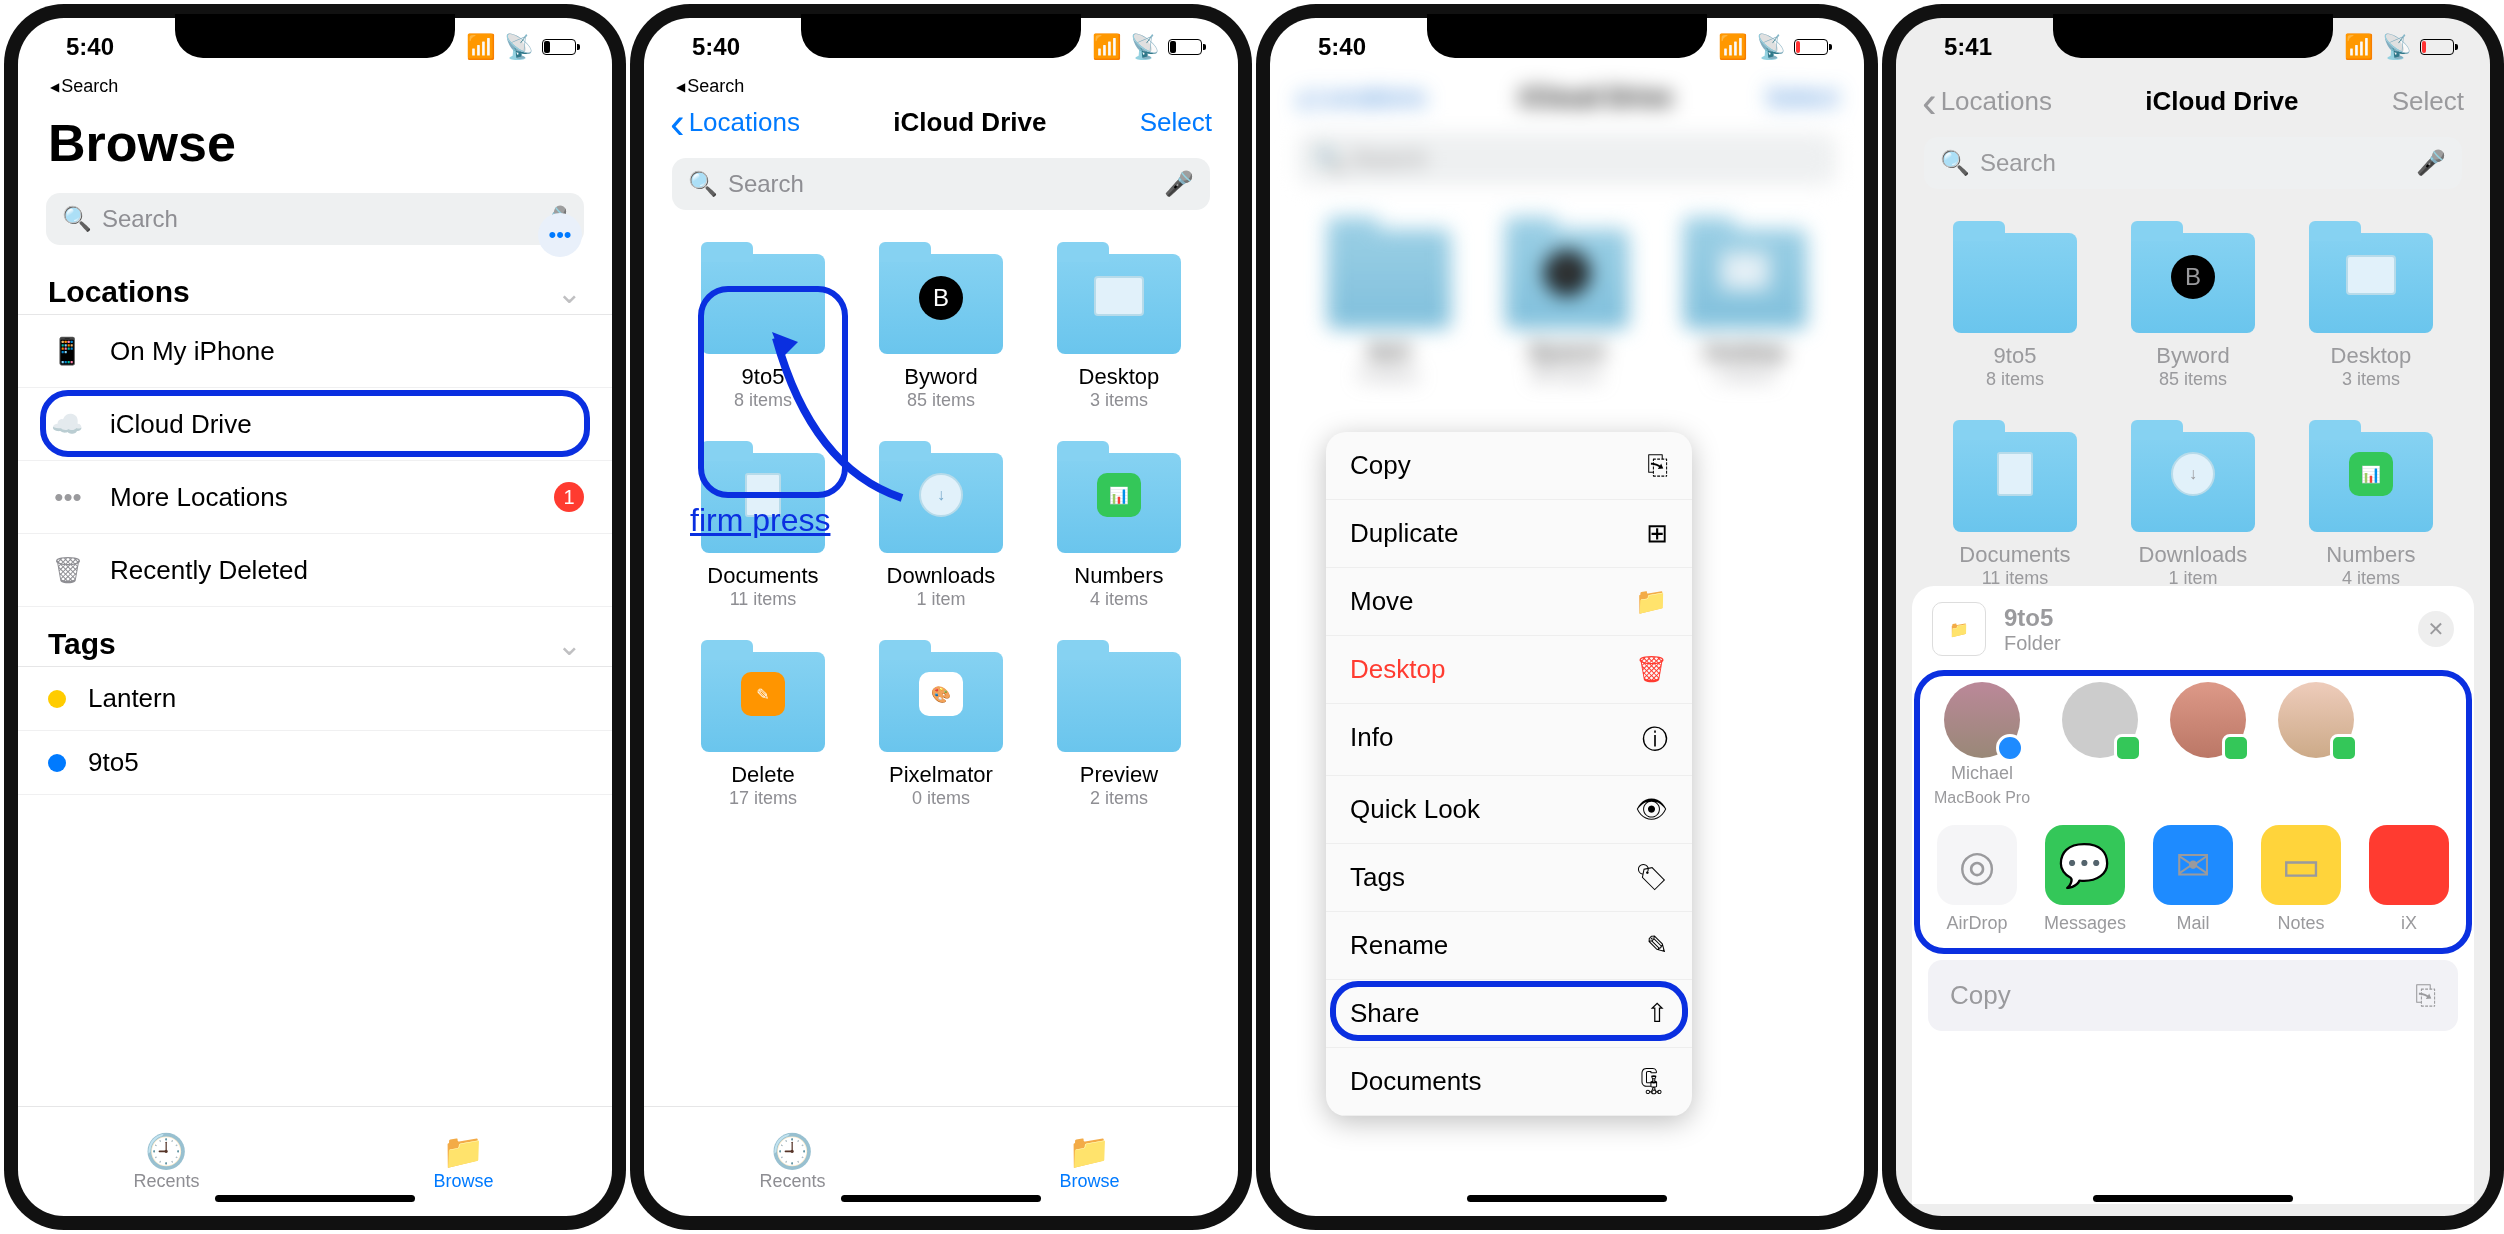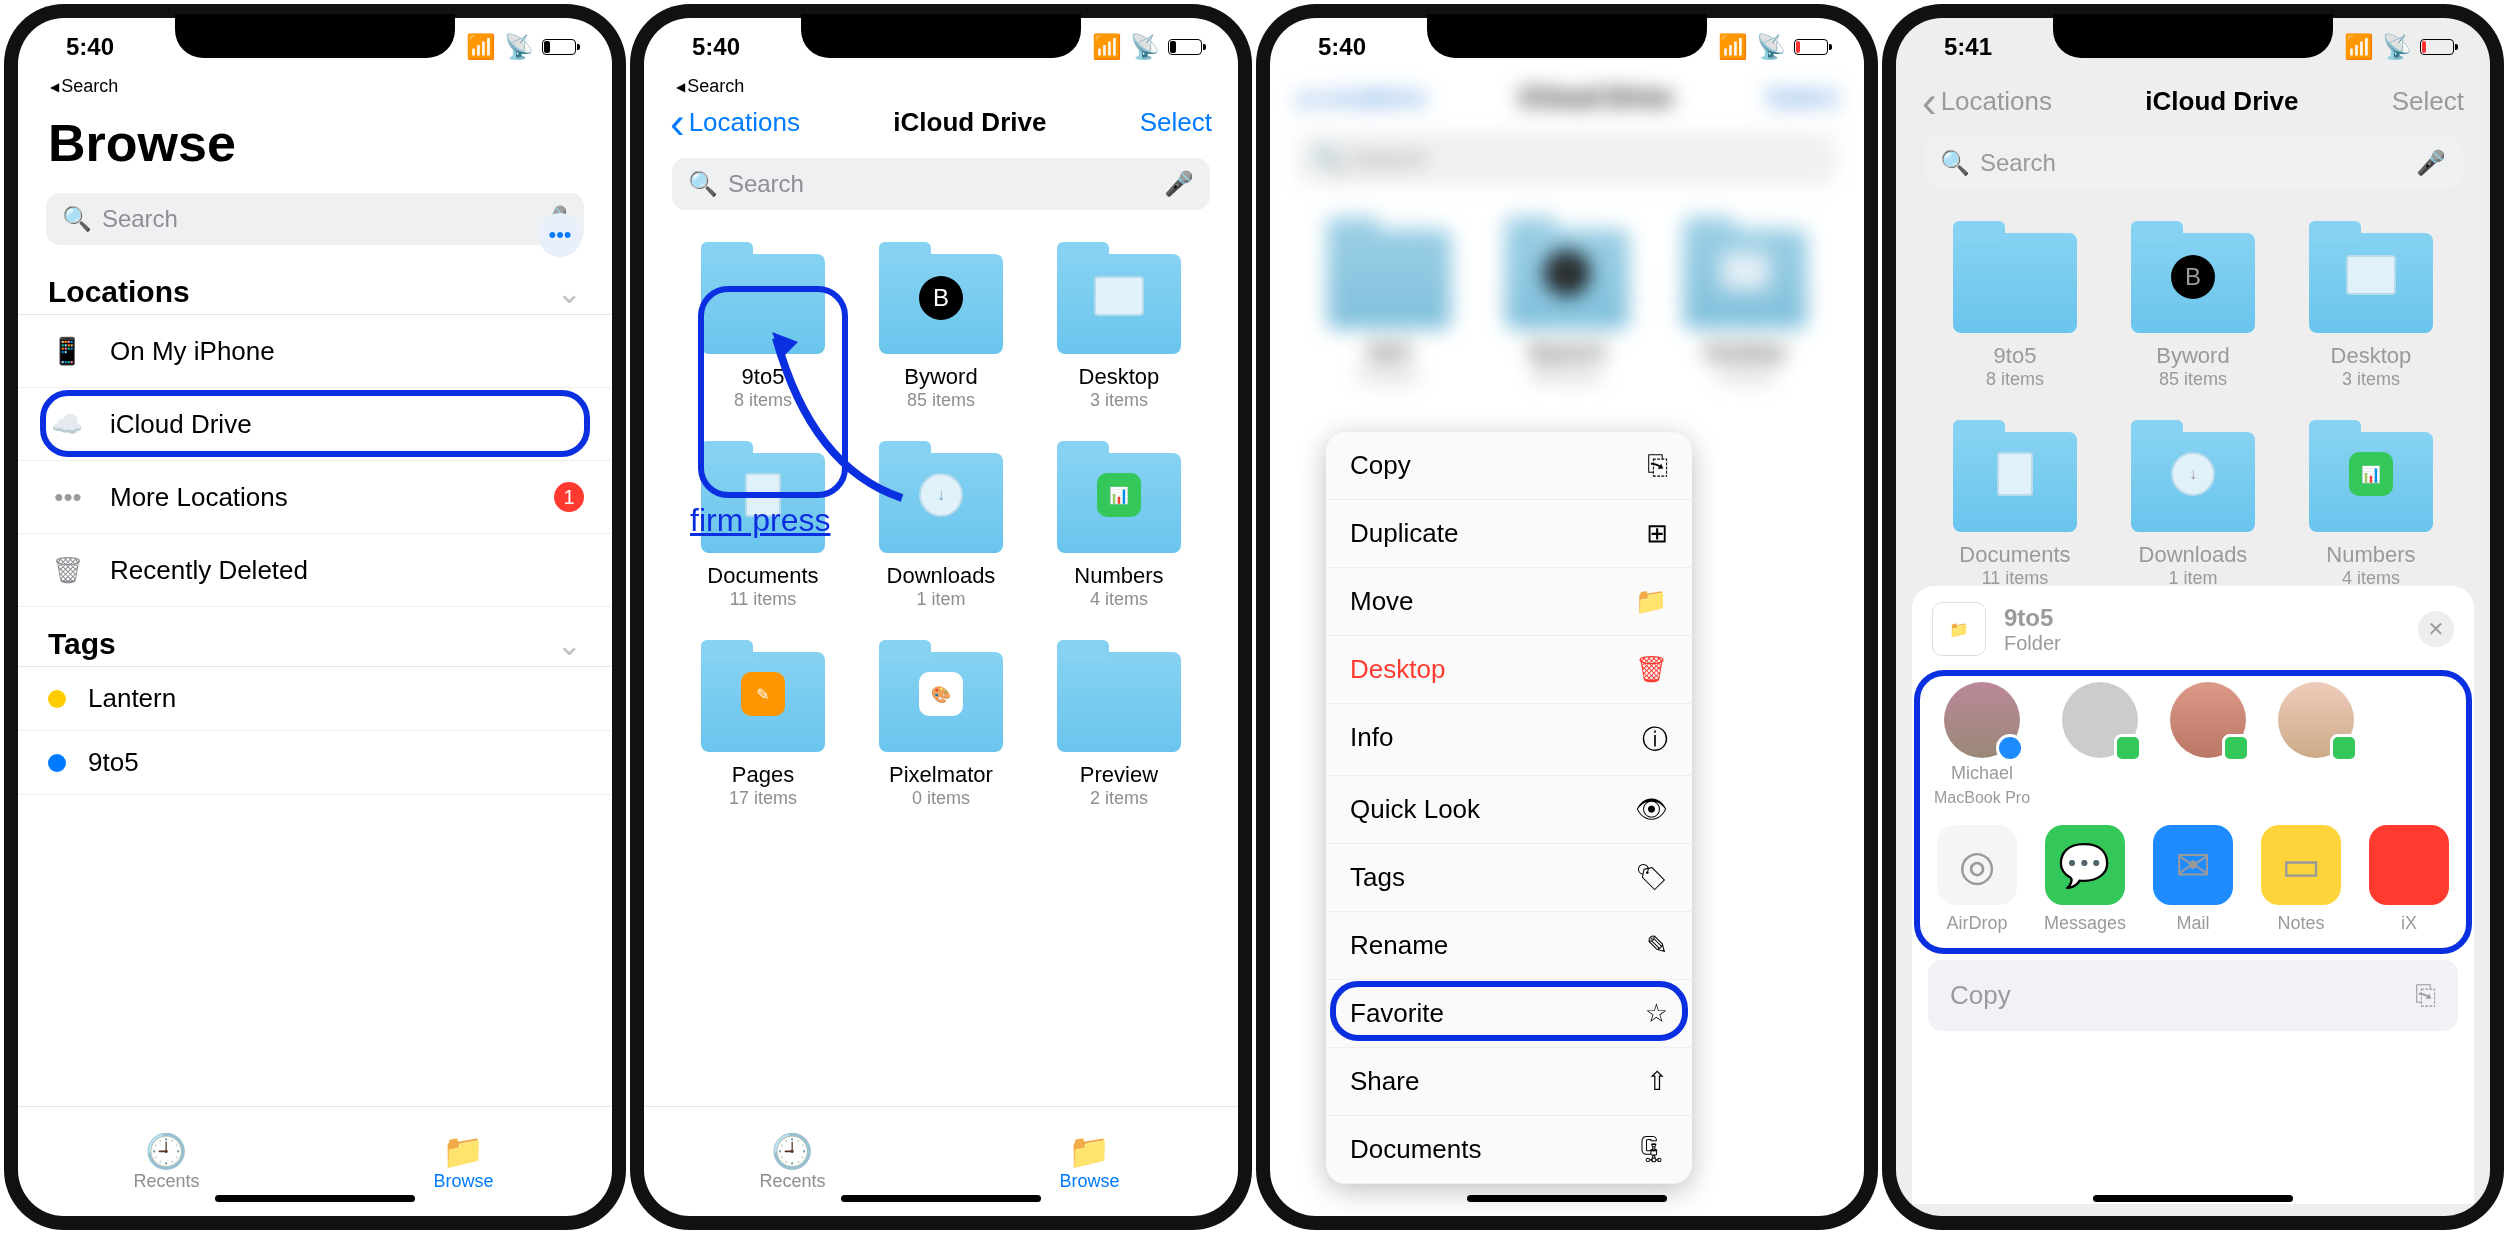--- a/index.html
+++ b/index.html
@@ -241,21 +241,21 @@
           <div class="folder-icon">
             <div style="position:absolute;left:50%;top:42%;transform:translate(-50%,-50%);width:44px;height:44px;background:#34c759;border-radius:10px;color:#fff;display:flex;align-items:center;justify-content:center;">📊</div>
           </div>
           <div class="folder-name">Numbers</div>
           <div class="folder-count">4 items</div>
         </div>
         <div class="folder-item">
           <div class="folder-icon">
             <div style="position:absolute;left:50%;top:42%;transform:translate(-50%,-50%);width:44px;height:44px;background:#ff9500;border-radius:10px;color:#fff;display:flex;align-items:center;justify-content:center;">✎</div>
           </div>
-          <div class="folder-name">Pages</div>
+          <div class="folder-name">Delete</div>
           <div class="folder-count">17 items</div>
         </div>
         <div class="folder-item">
           <div class="folder-icon">
             <div style="position:absolute;left:50%;top:42%;transform:translate(-50%,-50%);width:44px;height:44px;background:#fff;border-radius:10px;display:flex;align-items:center;justify-content:center;">🎨</div>
           </div>
           <div class="folder-name">Pixelmator</div>
           <div class="folder-count">0 items</div>
         </div>
         <div class="folder-item">
@@ -352,24 +352,20 @@
         </div>
         <div class="ctx-row">
           <span>Tags</span>
           <span>🏷</span>
         </div>
         <div class="ctx-row">
           <span>Rename</span>
           <span>✎</span>
         </div>
         <div class="ctx-row">
-          <span>Favorite</span>
-          <span>☆</span>
-        </div>
-        <div class="ctx-row">
           <span>Share</span>
           <span>⇧</span>
         </div>
         <div class="ctx-row">
           <span>Documents</span>
           <span>🗜</span>
         </div>
       </div>
     <div class="highlight-pill" style="left:60px; top:963px; width:358px; height:60px;"></div>
     <div class="home-ind"></div>

